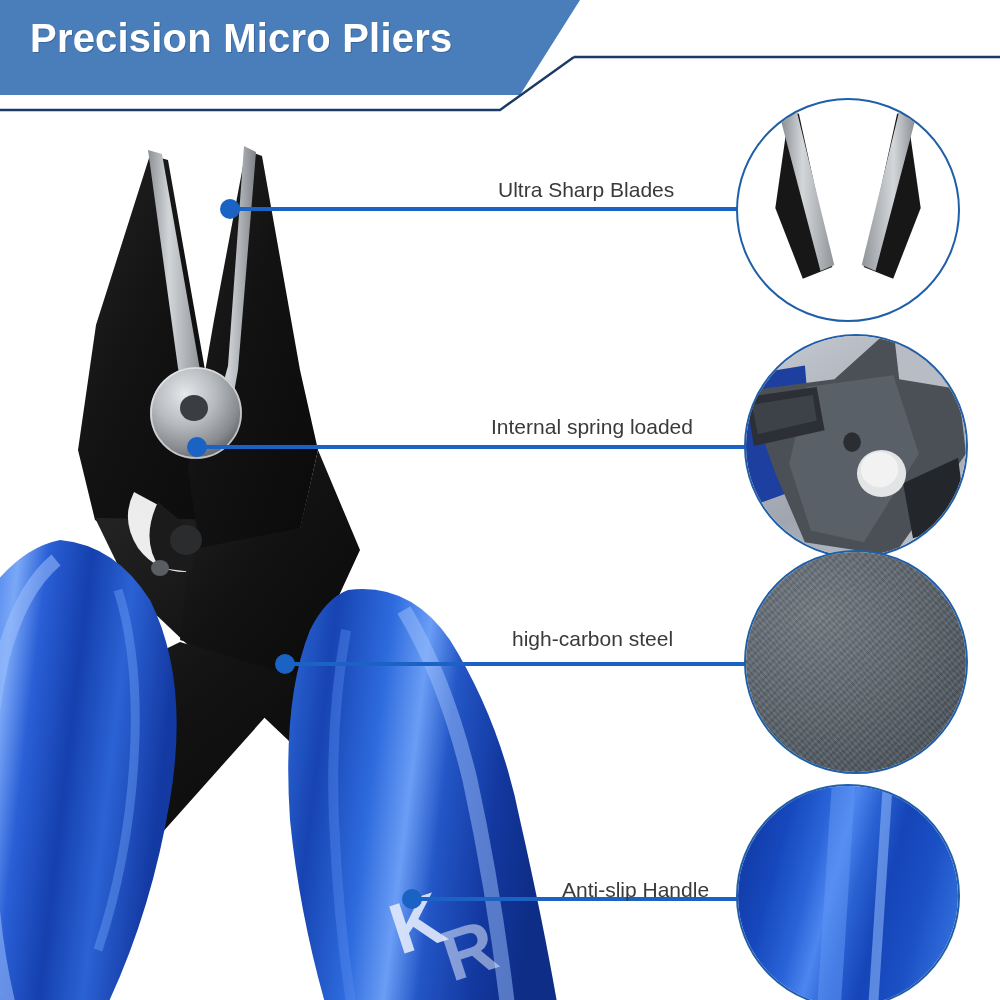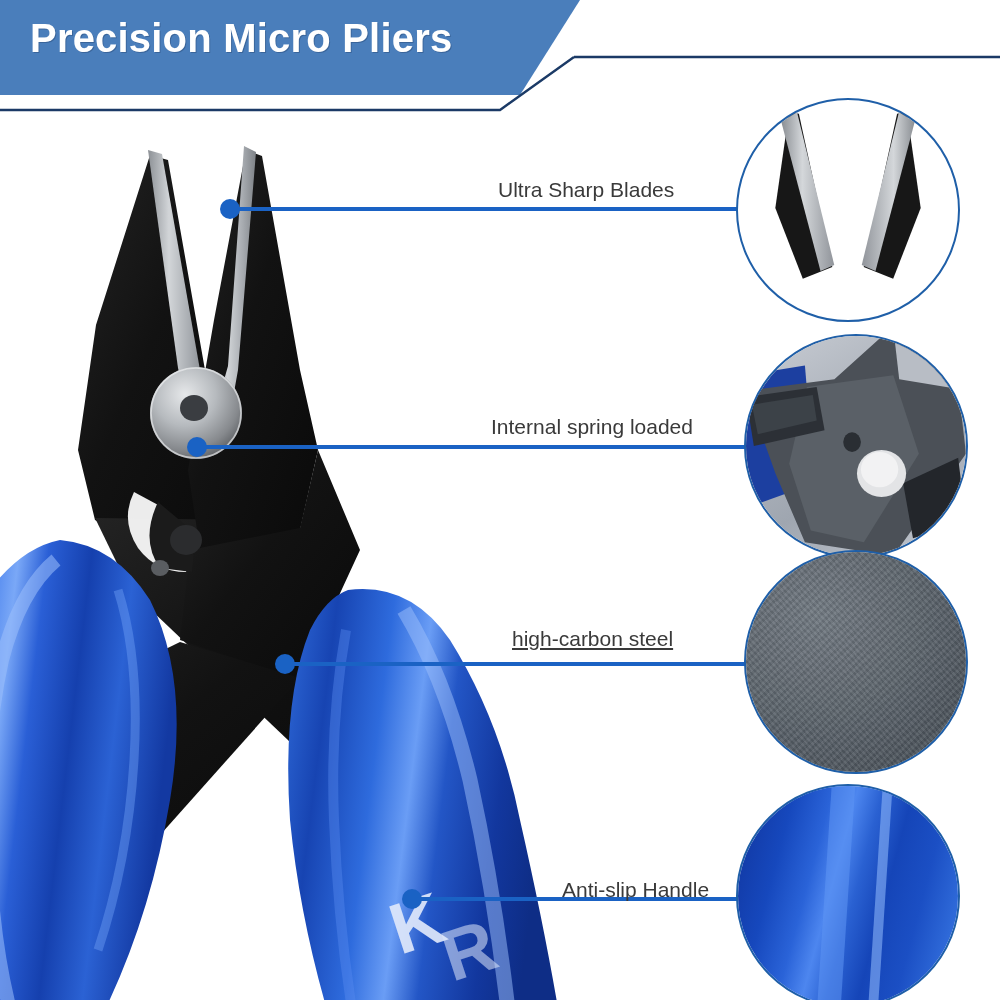--- a/index.html
+++ b/index.html
@@ -193,21 +193,21 @@
     <g>
       <line x1="412" y1="899" x2="740" y2="899" stroke="#1a62c4" stroke-width="4"></line>
       <circle cx="412" cy="899" r="10" fill="#1a62c4"></circle>
     </g>
   </svg>
 
   <div class="callout-label" style="left:498px; top:178px;">Ultra Sharp Blades</div>
 
   <div class="callout-label" style="left:469px; top:415px;margin-left:22px;">Internal spring loaded</div>
 
-  <div class="callout-label" style="left:512px; top:627px;text-decoration:underline;">high-carbon steel</div>
+  <div class="callout-label" style="left:512px; top:627px;">high-carbon steel</div>
 
   <div class="callout-label" style="left:562px; top:866px;margin-top:12px;">Anti-slip Handle</div>
 
   <div class="detail-circle" style="left:736px; top:98px; width:224px; height:224px;">
     <svg class="c-inner" viewBox="0 0 224 224">
       <defs>
         <linearGradient id="e1" x1="0" y1="0" x2="1" y2="0">
           <stop offset="0%" stop-color="#8a8e93"></stop>
           <stop offset="40%" stop-color="#d4d7da"></stop>
           <stop offset="100%" stop-color="#90949a"></stop>

